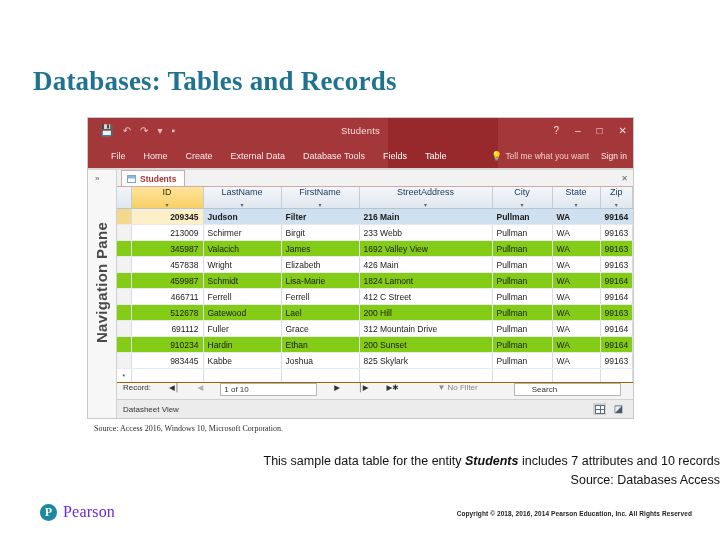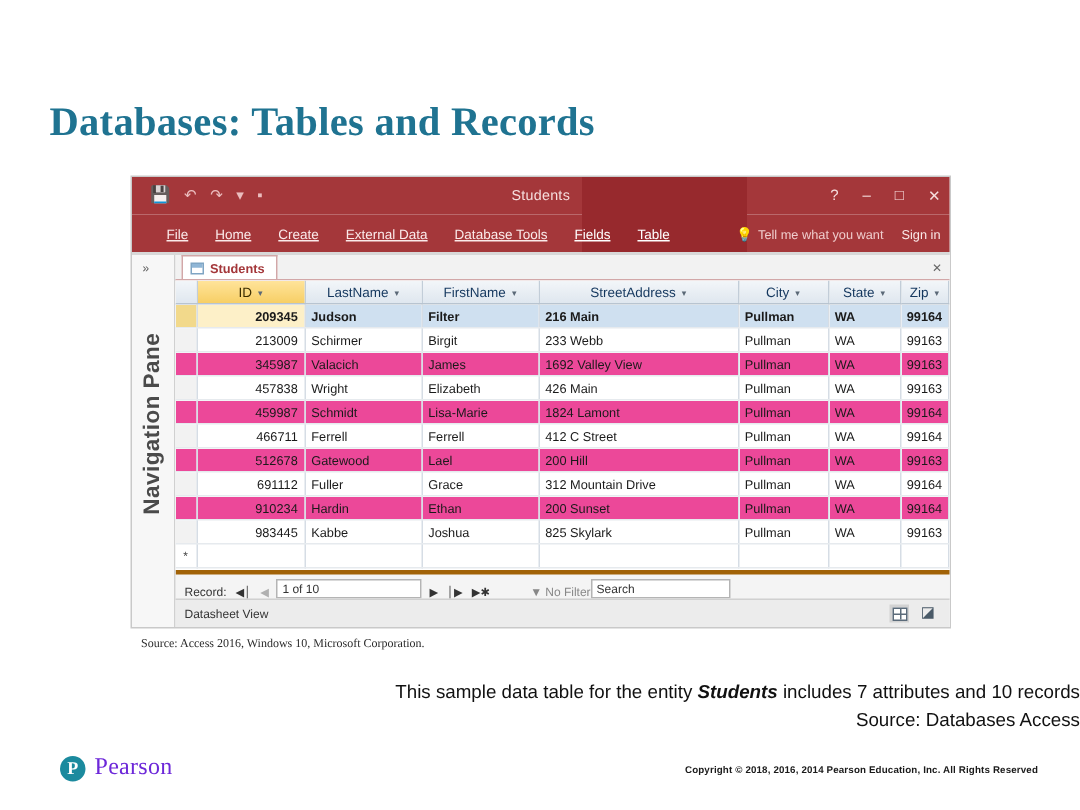--- a/index.html
+++ b/index.html
@@ -57,21 +57,21 @@
     display:flex;align-items:center;gap:16px;
     font-size:10px;color:#f6dddd;
   }
 
   
   .acc-tabs{
     position:relative;height:25px;background:#a4373a;
     display:flex;align-items:center;
   }
   .rtab{
-    font-size:9px;color:#fbeaea;padding:0 9px;white-space:nowrap;text-decoration:underline;
+    font-size:9px;color:#fbeaea;padding:0 9px;white-space:nowrap;
   }
   .rtab.file{margin-left:14px;}
   .rtab.ctx{position:relative;z-index:2;color:#ffffff;}
   .tellme{
     position:absolute;right:44px;top:0;height:25px;
     display:flex;align-items:center;gap:3px;
     font-size:8.5px;color:#f0cdcd;
   }
   .bulb{font-size:9px;color:#f0cdcd;}
   .signin{
@@ -160,58 +160,58 @@
     background:linear-gradient(#f3f6f9,#dfe7ef);
     border-bottom:1px solid #b8c4d0;
     border-right:1px solid #c2cdd8;
     color:#14375e;font-size:9px;
     position:relative;
   }
   th.sel-col{
     background:linear-gradient(#ffe49b,#f7cf66)!important;
     color:#3b2d00!important;
   }
-  th .hdr-in{display:flex;align-items:center;justify-content:center;gap:4px;}
+  th .hdr-in{display:flex;align-items:center;justify-content:center;gap:4px;flex-direction:column;}
   th .caret{font-size:6px;color:#5a6876;}
   
   col.sel{width:14px;}
   td.rowsel,th.rowsel{
     background:#f2f2f2;border-right:1px solid #c9c9c9;
     padding:0;text-align:center;color:#444;font-size:8px;
   }
   th.rowsel{background:linear-gradient(#f3f6f9,#dfe7ef);}
   tr.row-first td.rowsel{background:#f2d98b;}
   tr.row-sel td{background:#cfe0f0;font-weight:bold;}
   tr.row-new td{background:#ffffff;}
-  tr.alt td{background:#ec4899;}
+  tr.alt td{background:#84cc16;}
   .num{text-align:right;}
   .idcell{text-align:right;}
   tr.row-sel td.idcell{background:#fdf0c8;}
 
   
   .recnav{
-    height:16px;border-top:3px solid #a16207;
+    height:16px;border-top:1px solid #a16207;
     background:#f4f4f4;
-    display:flex;align-items:flex-end;gap:0;
+    display:flex;align-items:flex-start;gap:12px;
     padding-left:2px;font-size:8px;color:#333;
   }
   .rn-lbl{padding:0 3px 0 4px;}
   .rn-btn{padding:0 3px;color:#333;font-size:7.5px;}
   .rn-btn.dim{color:#b0b0b0;}
   .rn-box{
     width:92px;height:11px;background:#fff;border:1px solid #b4b4b4;
     display:flex;align-items:center;padding-left:3px;font-size:8px;
     margin:0 2px;
   }
   .rn-new{color:#333;font-size:7.5px;padding:0 3px;}
   .rn-filter{display:flex;align-items:center;gap:2px;margin-left:24px;color:#888;}
   .rn-search{
     width:88px;height:11px;background:#fff;border:1px solid #b4b4b4;
-    display:flex;align-items:center;padding-left:3px;
-    font-size:8px;color:#333;
+    display:flex;align-items:center;padding-left:17px;
+    margin-left:24px;font-size:8px;color:#333;
   }
 
   
   .statusbar{
     height:18px;background:#ececec;border-top:1px solid #d0d0d0;
     display:flex;align-items:center;
     font-size:8px;color:#333;padding-left:6px;
     position:relative;
   }
   .view-btns{

